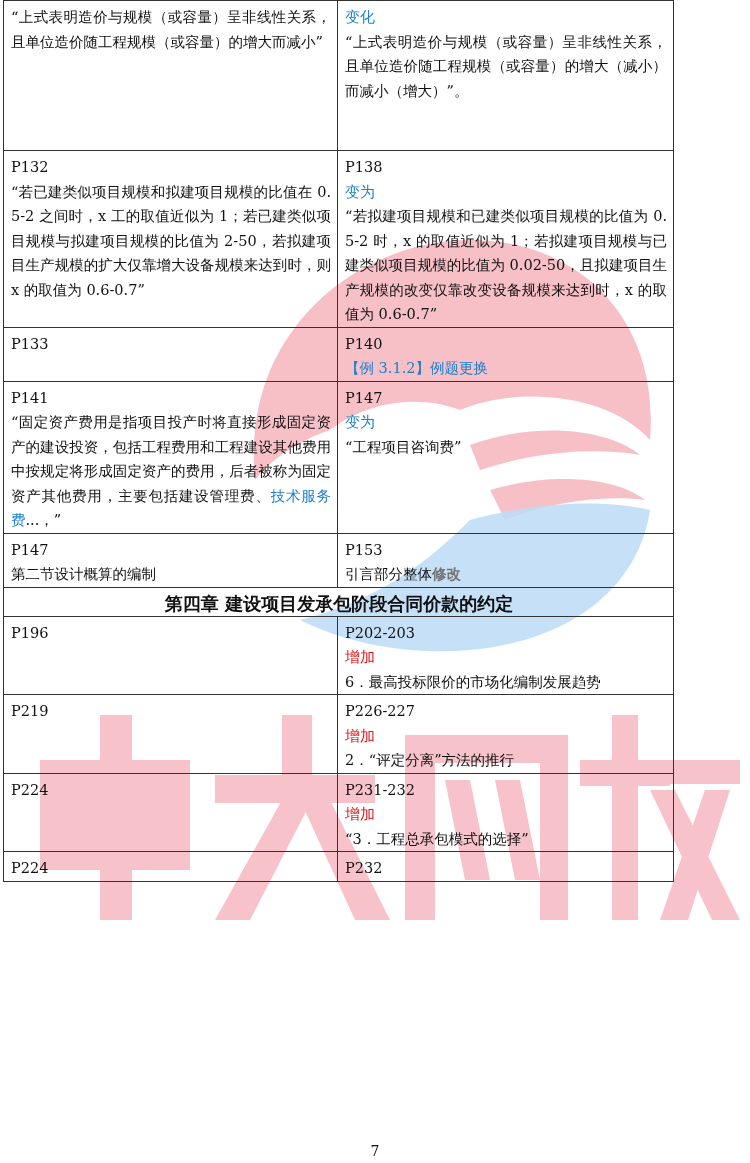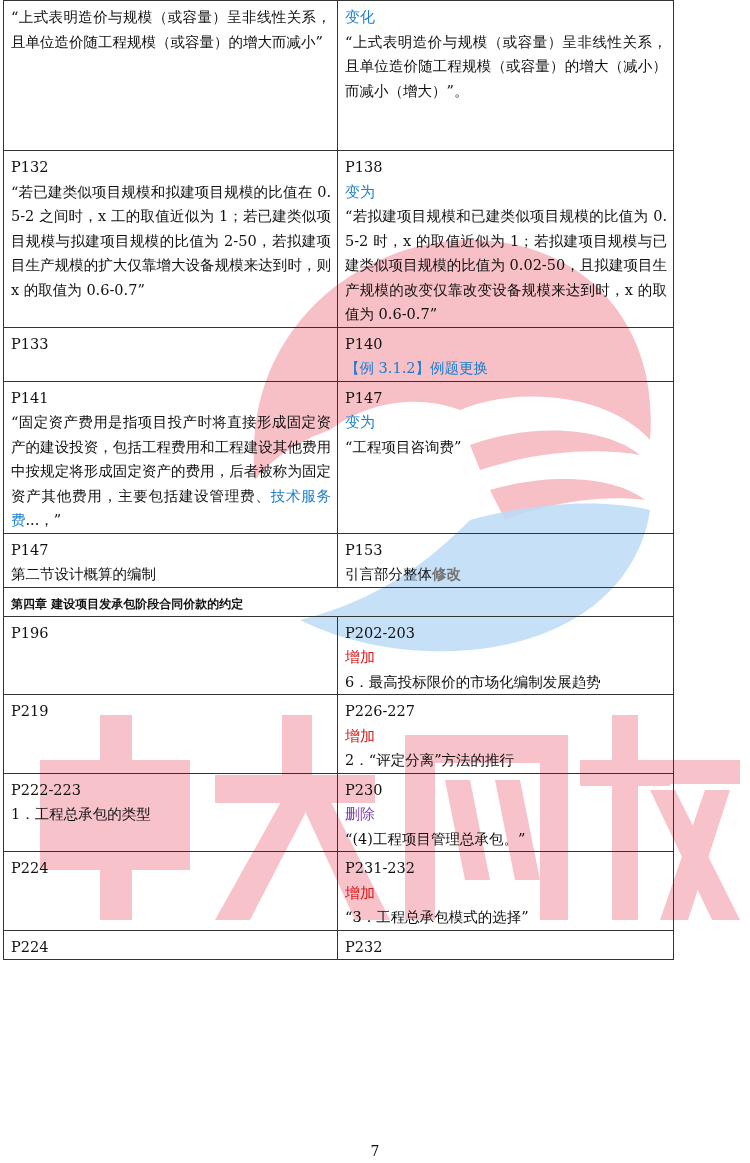--- a/index.html
+++ b/index.html
@@ -14,23 +14,23 @@
     border-collapse: collapse; z-index: 1; table-layout: fixed;
     font-size: 14.5px; line-height: 24.5px;
   }
   table.doc td {
     border: 1px solid #333333; vertical-align: top;
     padding: 4px 6px 0 7px; background: transparent;
     word-break: break-all;
   }
   table.doc td.left { width: 320px; }
   table.doc tr.chapter td {
-    text-align: left; font-weight: bold;
+    text-align: center; font-weight: bold;
     font-family: "DejaVu Sans", "Liberation Sans", sans-serif;
-    font-size: 12px; line-height: 24px;
+    font-size: 18px; line-height: 24px;
   }
   .line { display: block; }
   .tag { display: block; font-family: "DejaVu Sans", "Liberation Sans", sans-serif; font-size: 15px; }
   .blue { color: #1a7fd0; }
   .purple { color: #7b3fb8; }
   .red { color: #d81818; }
   .inline-blue { color: #1a7fd0; }
   .inline-blue-bold { color: #737373; font-weight: bold; font-family: "DejaVu Sans", "Liberation Sans", sans-serif; }
   .justify { text-align: justify; text-align-last: left; }
   .footer {
@@ -153,31 +153,20 @@
     <td class="left">
       <span class="line">P219</span>
     </td>
     <td>
       <span class="line">P226-227</span>
       <span class="tag red">增加</span>
       <span class="line">2．“评定分离”方法的推行</span>
     </td>
   </tr>
 
-  <tr style="height:74px;">
-    <td class="left">
-      <span class="line">P222-223</span>
-      <span class="line">1．工程总承包的类型</span>
-    </td>
-    <td>
-      <span class="line">P230</span>
-      <span class="tag purple">删除</span>
-      <span class="line">“(4)工程项目管理总承包。”</span>
-    </td>
-  </tr>
 
   <tr style="height:74px;">
     <td class="left">
       <span class="line">P224</span>
     </td>
     <td>
       <span class="line">P231-232</span>
       <span class="tag red">增加</span>
       <span class="line">“3．工程总承包模式的选择”</span>
     </td>

